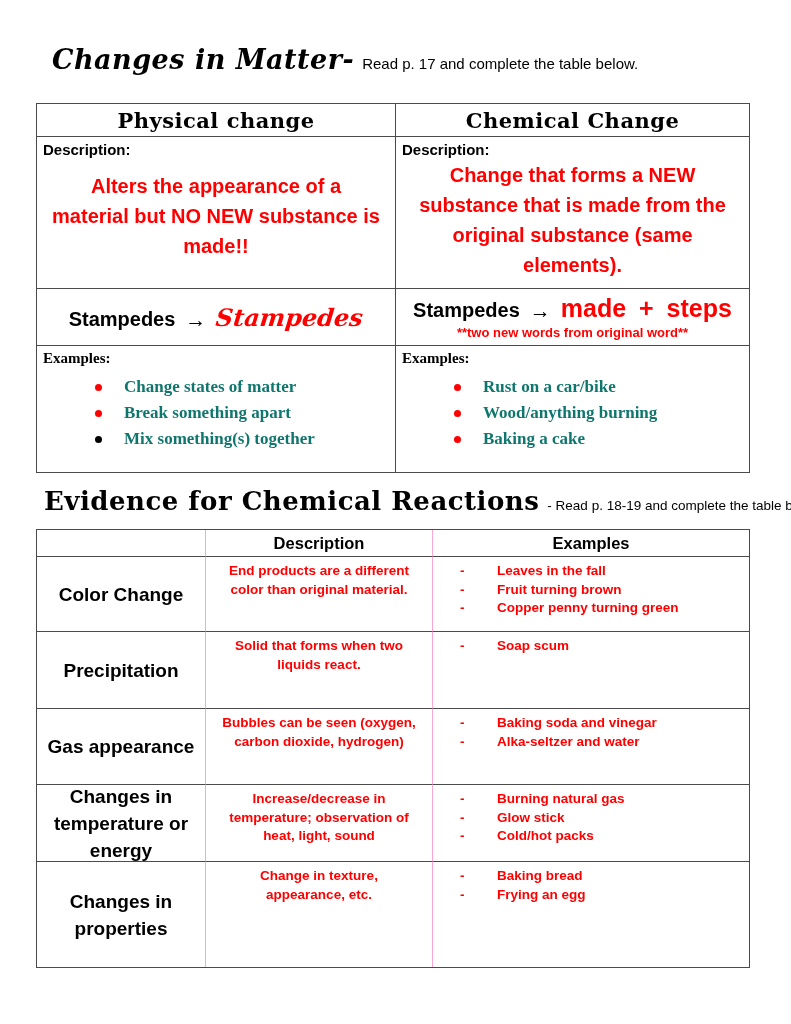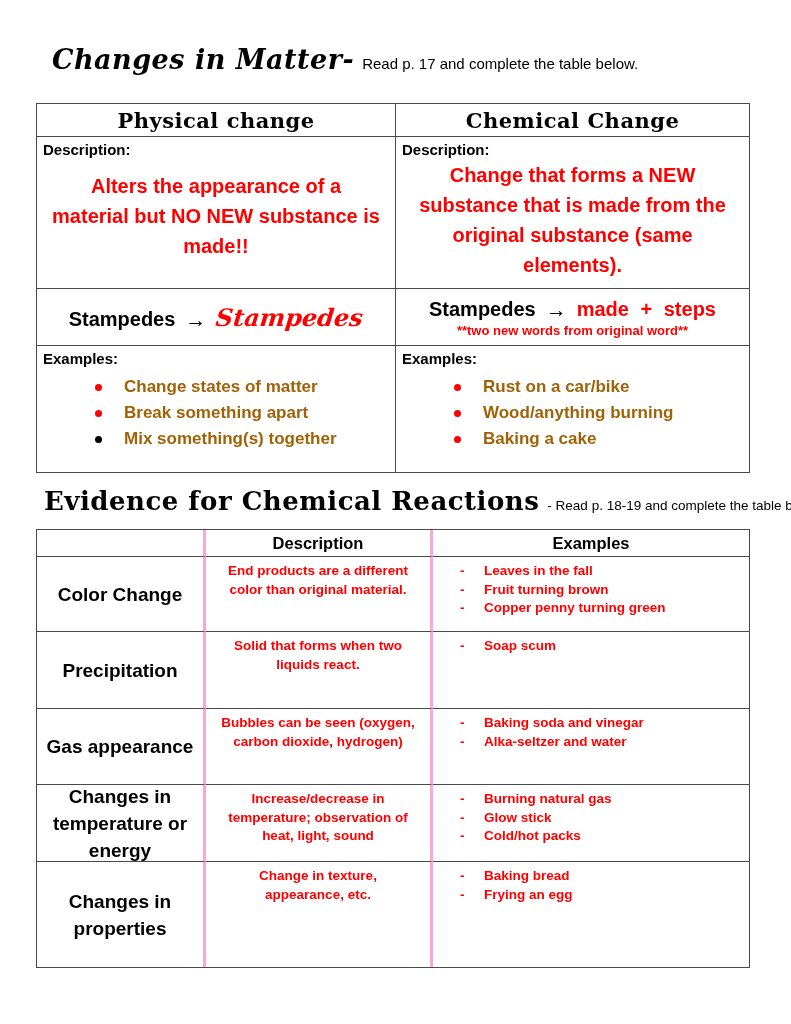--- a/index.html
+++ b/index.html
@@ -24,68 +24,68 @@
 
   
   .tbl1 {
     position:absolute; left:36px; top:103px; width:714px;
     display:grid; grid-template-columns:359px 1fr;
     grid-template-rows:33px 152px 57px 126px;
     border:1.5px solid #4a4a4a; box-sizing:border-box; background:#fff;
   }
   .tbl1 > div { box-sizing:border-box; border-bottom:1px solid #4a4a4a; overflow:hidden; }
   .tbl1 > div.colA { border-right:1px solid #4a4a4a; }
-  .tbl1 > div.lastrow { border-bottom:none; }
+  .tbl1 > div.lastrow { border-bottom:none;font-family:Liberation Serif, serif; }
 
   .t1-header { display:flex; align-items:center; justify-content:center;
     font-family:"DejaVu Serif", serif; font-weight:bold; font-size:21px; letter-spacing:0.5px; }
 
   .cell-label { font-weight:bold; font-size:15px; margin:4px 0 0 6px; }
   .t1-desc-text {
     text-align:center; font-weight:bold; font-size:20px; line-height:30px;
     padding:0 14px;
   }
   .t1-desc-text.physical { margin-top:13px; }
   .t1-desc-text.chemical { margin-top:2px; padding:0 6px; }
 
   .t1-stamp { display:flex; flex-direction:column; align-items:center; justify-content:center; height:100%; }
   .t1-stamp-line { display:flex; align-items:baseline; gap:10px; }
   .word-black { font-weight:bold; font-size:20px; }
   .arrow { font-weight:bold; font-size:21px; position:relative; top:1px; }
   .script-word { font-family:"DejaVu Serif", serif; font-style:italic; font-weight:bold; font-size:24px; transform:skewX(-6deg); }
-  .result-bold { font-weight:bold; font-size:20px; word-spacing:6px; }
+  .result-bold { font-weight:bold; font-size:25px; word-spacing:6px; }
   .t1-note { font-weight:600; font-size:13px; margin-top:2px; }
 
   .bullet-list { margin:7px 0 0 58px; }
   .bullet-row { display:flex; align-items:center; height:26px; }
   .bullet-dot { width:7px; height:7px; border-radius:50%; flex:0 0 7px; margin-right:22px; }
   .bullet-dot.red { background:#ff0000; }
   .bullet-dot.black { background:#000; }
-  .bullet-text { font-weight:bold; font-size:17px; color:#a16207; white-space:nowrap; }
+  .bullet-text { font-weight:bold; font-size:17px; color:#0f766e; white-space:nowrap; }
 
   
   .tbl2 {
     position:absolute; left:36px; top:529px; width:714px;
     display:grid; grid-template-columns:169px 227px 1fr;
     grid-template-rows:27px 75px 77px 76px 77px 105px;
     border:1.5px solid #4a4a4a; box-sizing:border-box; background:#fff;
   }
   .tbl2 > div { box-sizing:border-box; border-bottom:1px solid #4a4a4a; overflow:hidden; }
-  .tbl2 > div.c1, .tbl2 > div.c2 { border-right:3px solid #f9a8d4; }
+  .tbl2 > div.c1, .tbl2 > div.c2 { border-right:1px solid #f9a8d4; }
   .tbl2 > div.lastrow { border-bottom:none; }
 
   .t2-header { display:flex; align-items:center; justify-content:center; font-weight:bold; font-size:16.5px; }
   .t2-label { display:flex; align-items:center; justify-content:center; text-align:center;
     font-weight:bold; font-size:19px; line-height:27px; padding:0 8px; }
   .t2-desc { text-align:center; font-weight:bold; font-size:13.5px; line-height:18.5px;
     color:#ff0000; padding:5px 14px 0 14px; }
   .t2-ex { padding:5px 6px 0 27px; }
   .dash-row { display:flex; align-items:flex-start; line-height:18.5px; }
   .dash-mark { width:24px; flex:0 0 24px; font-weight:bold; font-size:13.5px; color:#ff0000; }
-  .dash-text { font-weight:bold; font-size:13.5px; color:#ff0000; }
+  .dash-text { font-weight:bold; font-size:13.5px; color:#ff0000;margin-left:13px; }
 </style>
 </head>
 <body>
 
 <div class="heading main">
   <span class="title">Changes in Matter-</span>
   <span class="note">Read p. 17 and complete the table below.</span>
 </div>
 
 <div class="tbl1">

